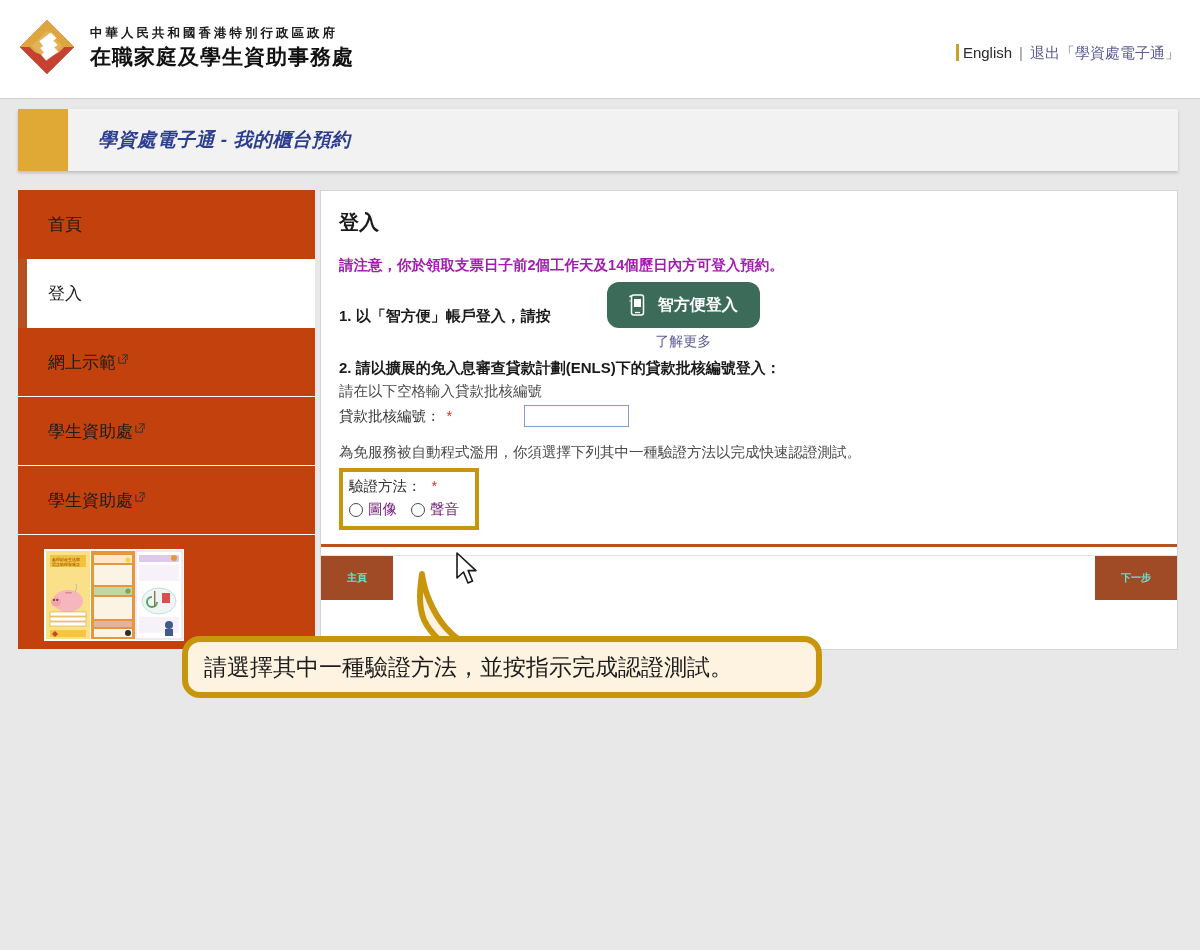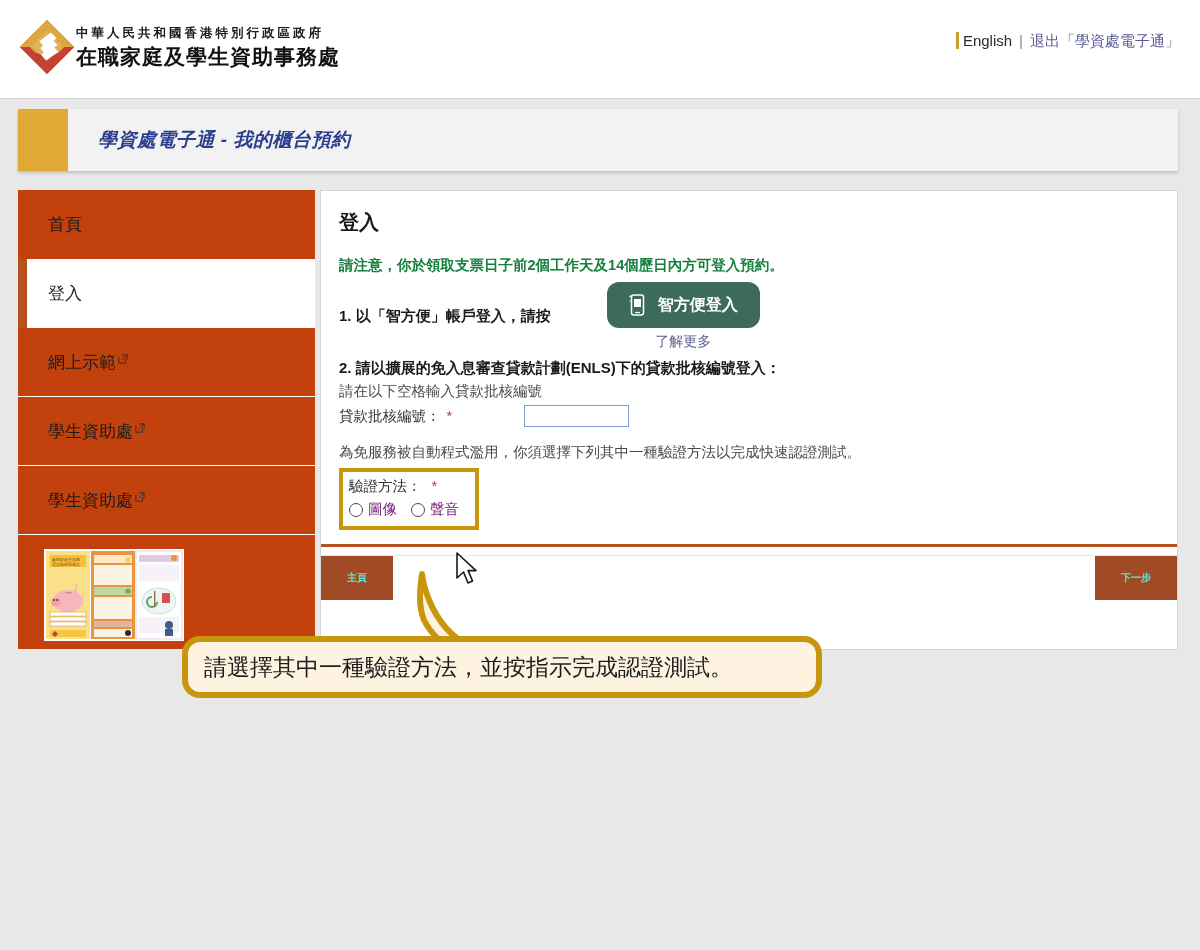--- a/index.html
+++ b/index.html
@@ -23,20 +23,21 @@
     width: 1200px;
     height: 98px;
     background: #ffffff;
     border-bottom: 1px solid #cfcfcf;
   }
   .brand {
     position: absolute;
     left: 18px; top: 18px;
     display: flex;
     align-items: center;
+    gap: 14px;
   }
   .brand-logo { width: 58px; height: 58px; display:block; }
   .brand-text { line-height: 1; }
   .brand-line1 {
     font-size: 12.5px;
     letter-spacing: 3px;
     color: #1b1b1b;
     font-weight: 600;
     white-space: nowrap;
   }
@@ -44,21 +45,21 @@
     font-size: 21px;
     font-weight: bold;
     color: #111111;
     letter-spacing: 1px;
     margin-top: 6px;
     white-space: nowrap;
   }
 
   .header-links {
     position: absolute;
-    right: 20px; top: 32px;
+    right: 20px; top: 44px;
     font-size: 15px;
     color: #4a4a7a;
     white-space: nowrap;
   }
   .header-links .lang {
     color: #2b2b2b;
     border-left: 3px solid #c8a02a;
     padding-left: 4px;
     text-decoration: none;
     cursor: pointer;
@@ -162,21 +163,21 @@
   }
   .content-inner { padding: 16px 18px 0 18px; }
 
   h1.page-h1 {
     font-size: 20px;
     font-weight: bold;
     color: #1a1a1a;
     margin: 2px 0 20px 0;
   }
   .notice-red {
-    color: #15803d;
+    color: #a21caf;
     font-weight: bold;
     font-size: 14.5px;
     margin-bottom: 7px;
     margin-top: 17px;
   }
   .notice-grey {
     color: #4a4a4a;
     font-size: 14.5px;
     margin-bottom: 18px;
   }

